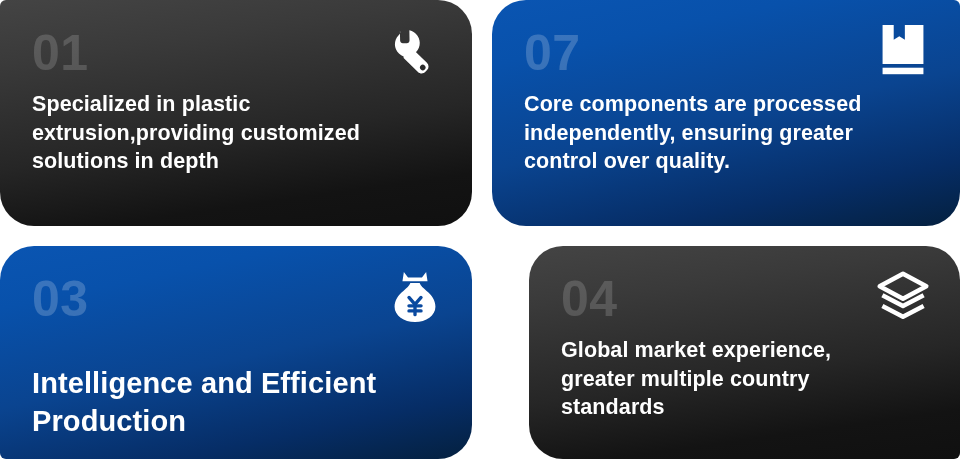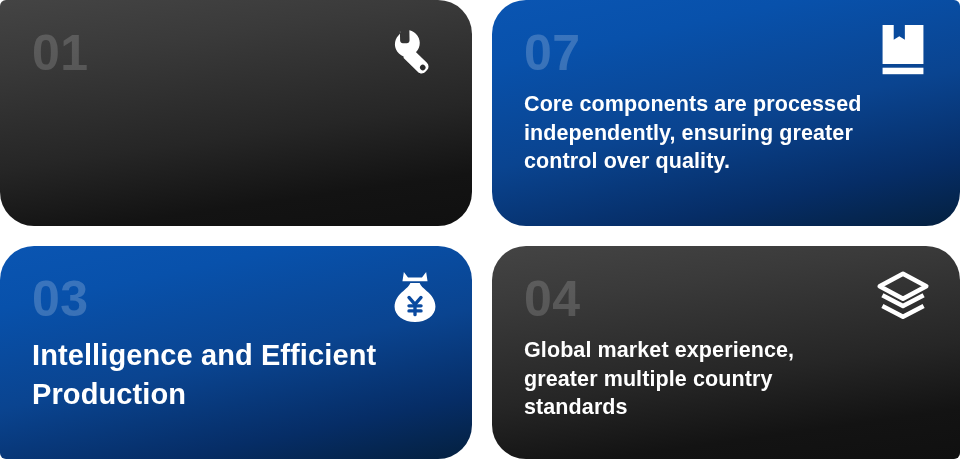--- a/index.html
+++ b/index.html
@@ -39,22 +39,22 @@
   .card.dark {
     background: linear-gradient(172deg, #444444 0%, #3a3a3a 22%, #262626 58%, #131313 82%, #101010 100%);
   }
   .card.blue {
     background: linear-gradient(168deg, #0a55b2 0%, #0851ab 20%, #0a4490 52%, #062d66 80%, #04203f 100%);
   }
 
   
   .card.r-tl { border-radius: 6px 34px 34px 34px; }   
   .card.r-tr { border-radius: 34px 6px 34px 34px; }   
-  .card.r-bl { border-radius: 34px 34px 34px 6px; }   
-  .card.r-br { border-radius: 34px 34px 6px 34px; }   
+  .card.r-bl { border-radius: 34px 34px 34px 6px; justify-content: space-between; }   
+  .card.r-br { border-radius: 34px 34px 6px 34px; margin-left: 37px; }   
 
   
   .card-number {
     font-size: 50px;
     font-weight: 700;
     line-height: 1;
     letter-spacing: 0.5px;
     margin: 6px 0 12px 6px;
     user-select: none;
   }
@@ -88,20 +88,23 @@
   }
   .card-icon svg { display: block; }
 </style>
 </head>
 <body>
 
 <div class="feature-grid">
 
   <div class="card dark r-tl">
     <div class="card-number">01</div>
+    <div class="card-title">Specialized in plastic
+extrusion,providing customized
+solutions in depth</div>
     <div class="card-icon">
       <svg width="52" height="52" viewBox="0 0 64 64" aria-hidden="true">
         <g transform="rotate(-46 32 32)">
           <path fill="#ffffff" d="M32 4c-8.9 0-16 7.1-16 16 0 2.4 0.5 4.6 1.4 6.6l-1.4 1.4v24.5c0 3.6 2.9 6.5 6.5 6.5h2.9c3.6 0 6.5-2.9 6.5-6.5V33.9c0.1 0 0.1 0 0.1 0 8.9 0 16-7.1 16-16 0-3.2-0.9-6.1-2.5-8.6l-8.8 8.8c-1.3 1.3-3.4 1.3-4.7 0l-3.5-3.5c-1.3-1.3-1.3-3.4 0-4.7l8.8-8.8C35.3 4.4 33.7 4 32 4z"></path>
           <circle cx="24" cy="53" r="3.4" fill="#2b2b2b"></circle>
         </g>
       </svg>
     </div>
   </div>
 

